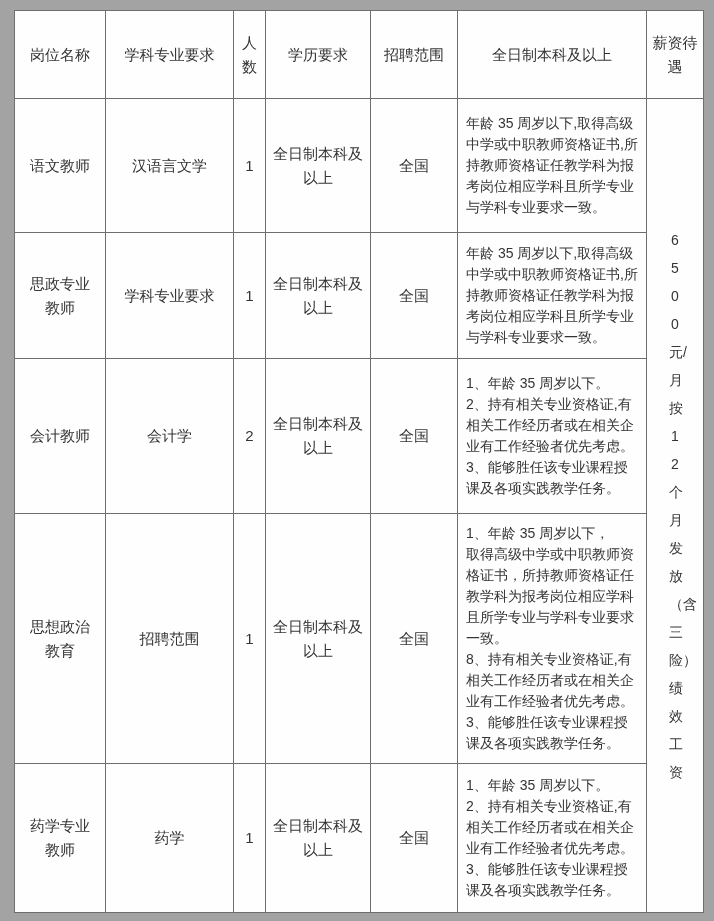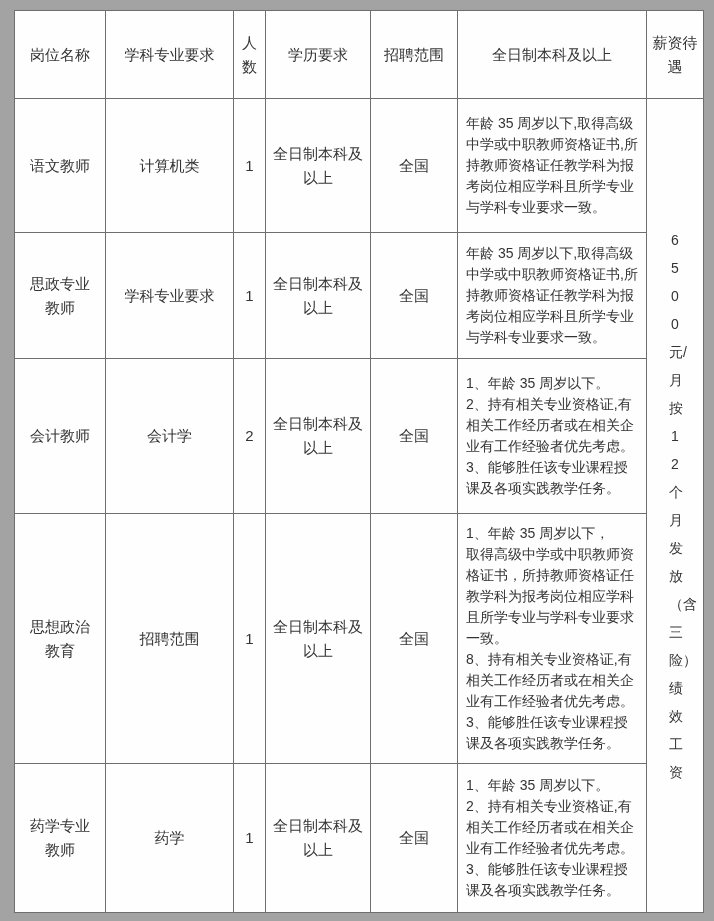--- a/index.html
+++ b/index.html
@@ -81,21 +81,21 @@
       <th class="hcell">学科专业要求</th>
       <th class="hcell">人数</th>
       <th class="hcell">学历要求</th>
       <th class="hcell">招聘范围</th>
       <th class="hcell">全日制本科及以上</th>
       <th class="hcell">薪资待遇</th>
     </tr>
 
     <tr class="r1">
       <td class="c pos">语文教师</td>
-      <td class="c">计算机类</td>
+      <td class="c">汉语言文学</td>
       <td class="c num">1</td>
       <td class="c">全日制本科及以上</td>
       <td class="c">全国</td>
       <td class="qual">年龄 35 周岁以下,取得高级中学或中职教师资格证书,所持教师资格证任教学科为报考岗位相应学科且所学专业与学科专业要求一致。</td>
       <td class="salary" rowspan="5">6500元/月按12个月发放（含三险）绩效工资</td>
     </tr>
 
     <tr class="r2">
       <td class="c pos">思政专业教师</td>
       <td class="c">学科专业要求</td>

